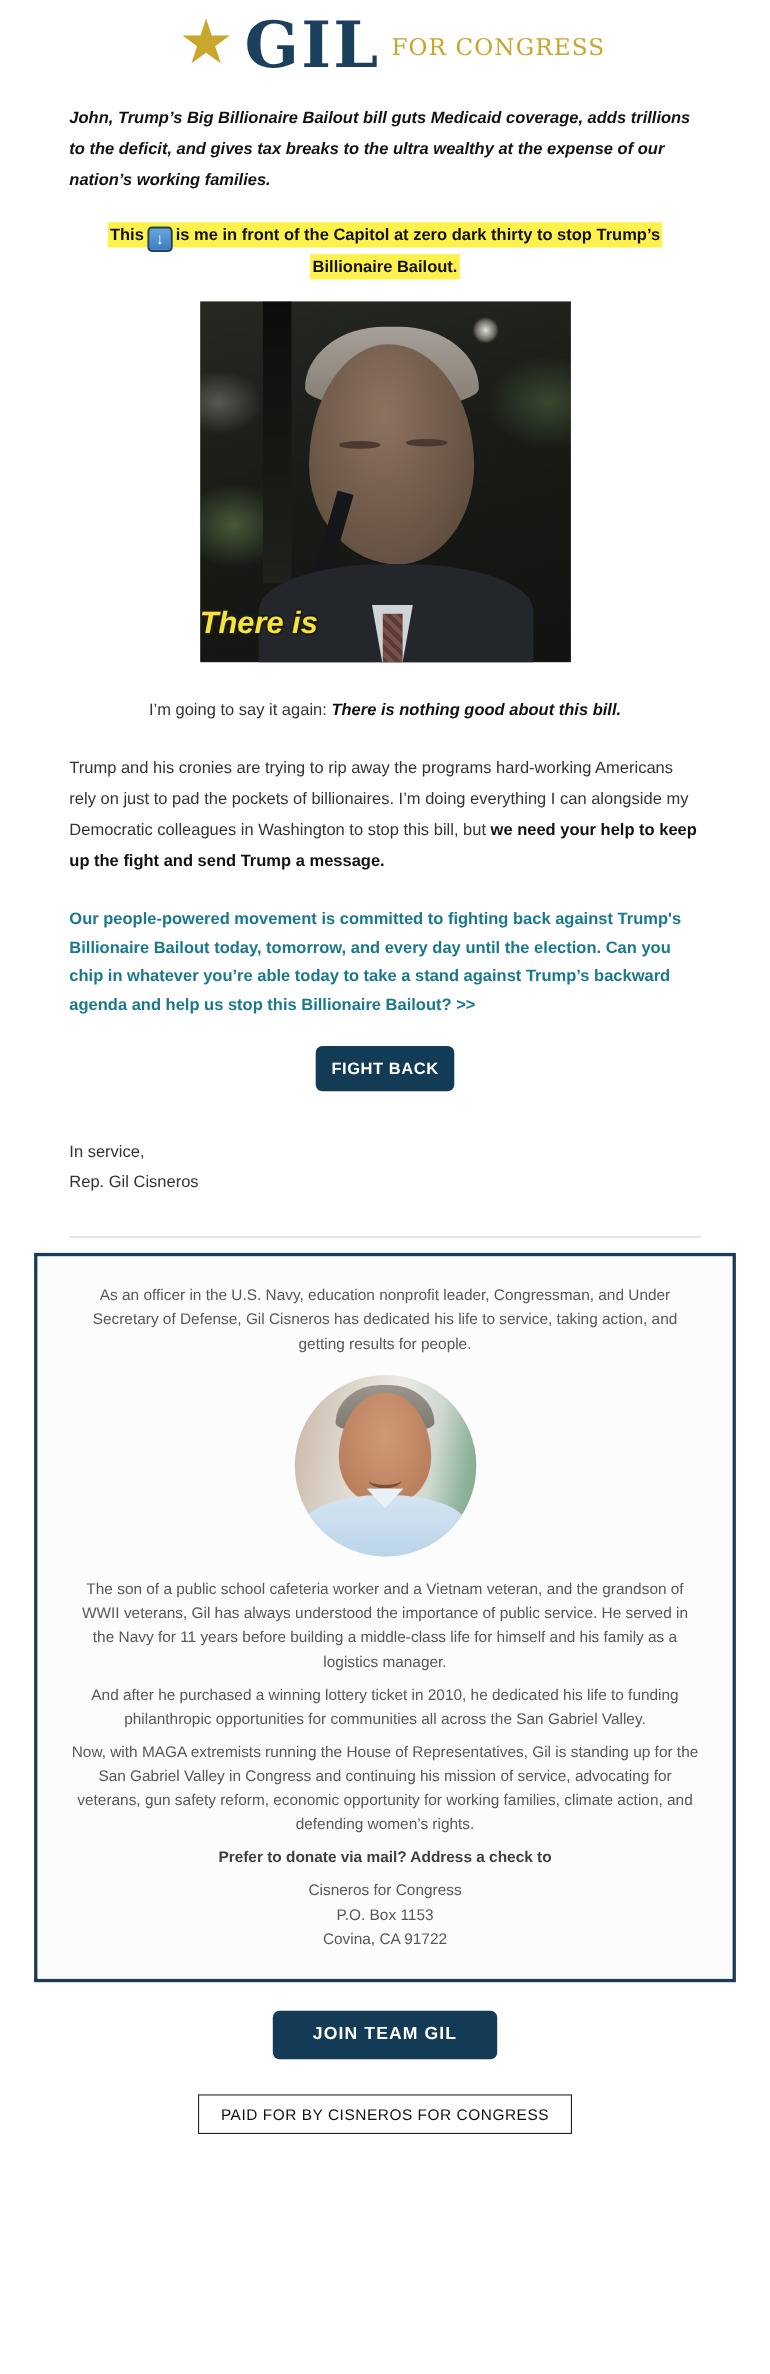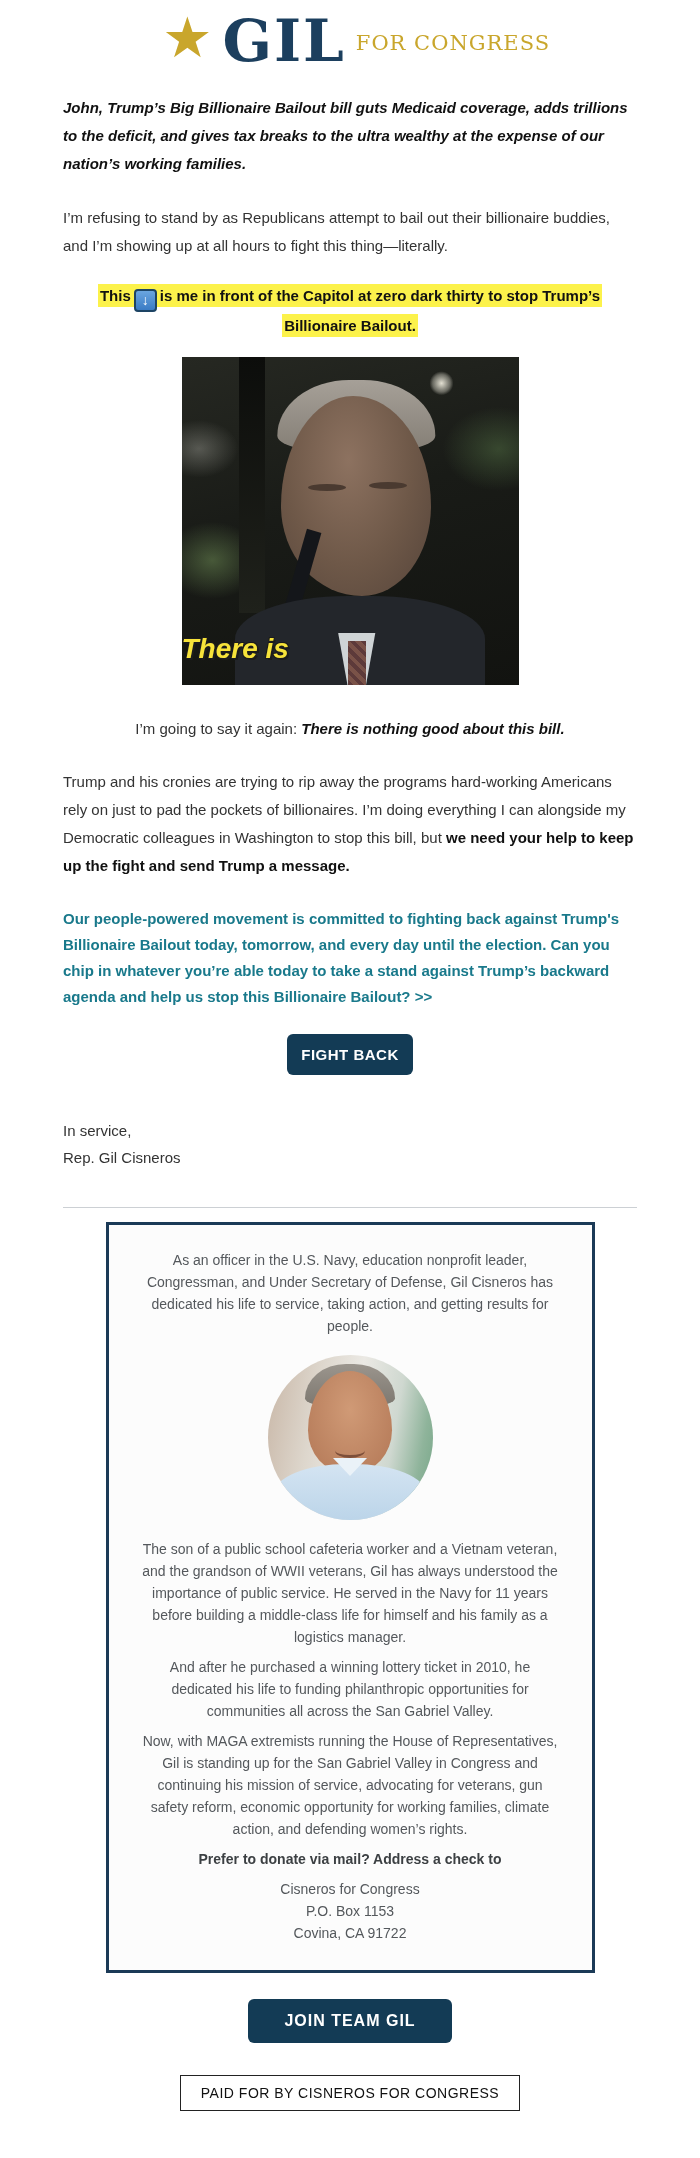--- a/index.html
+++ b/index.html
@@ -77,21 +77,21 @@
        font-family:"Liberation Sans",sans-serif;font-weight:bold;border:none;
        border-radius:6px;cursor:pointer;text-align:center;}
   .btn-fight{font-size:15px;letter-spacing:0.5px;padding:12px 14px;}
   .btn-join{margin-top:26px;font-size:16px;letter-spacing:1px;padding:13px 36px;}
 
   .signoff{margin-top:42px;font-size:15px;line-height:27px;color:#333;}
 
   .divider{border:none;border-top:1px solid #ccd0d4;margin:36px 0 0;}
 
   
-  .bio-card{box-sizing:border-box;width:489px;margin:14px auto 0;
+  .bio-card{box-sizing:border-box;width:638px;margin:14px auto 0;
       border:3px solid #1b3a57;background:#fcfcfc;padding:24px 30px 26px;
       text-align:center;font-size:14px;line-height:22px;color:#54585c;}
   .bio-card p{margin-top:8px;}
   .bio-card p:first-child{margin-top:0;}
   .donate-bold{font-weight:bold;color:#3c4043;}
   .addr-line{line-height:22px;}
 
   
   .headshot{position:relative;width:165px;height:165px;border-radius:50%;
       overflow:hidden;margin:18px auto;
@@ -128,21 +128,20 @@
         <span class="fc-line"></span>
         <span class="fc-line"></span>
         <span class="fc-text">FOR CONGRESS</span>
       </span>
     </div>
   </div>
 
   <div class="content">
     <p class="p-intro">John, Trump’s Big Billionaire Bailout bill guts Medicaid coverage, adds trillions to the deficit, and gives tax breaks to the ultra wealthy at the expense of our nation’s working families.</p>
 
-    <p class="p-body">I’m refusing to stand by as Republicans attempt to bail out their billionaire buddies, and I’m showing up at all hours to fight this thing—literally.</p>
 
     <div class="hl-wrap">
       <span class="hl">
         <span>This</span><span class="arrow-emoji">↓</span><span>is me in front of the Capitol at zero dark thirty to stop Trump’s Billionaire Bailout.</span>
       </span>
     </div>
 
     <div class="video">
       <div class="v-pole"></div>
       <div class="v-hair"></div>

